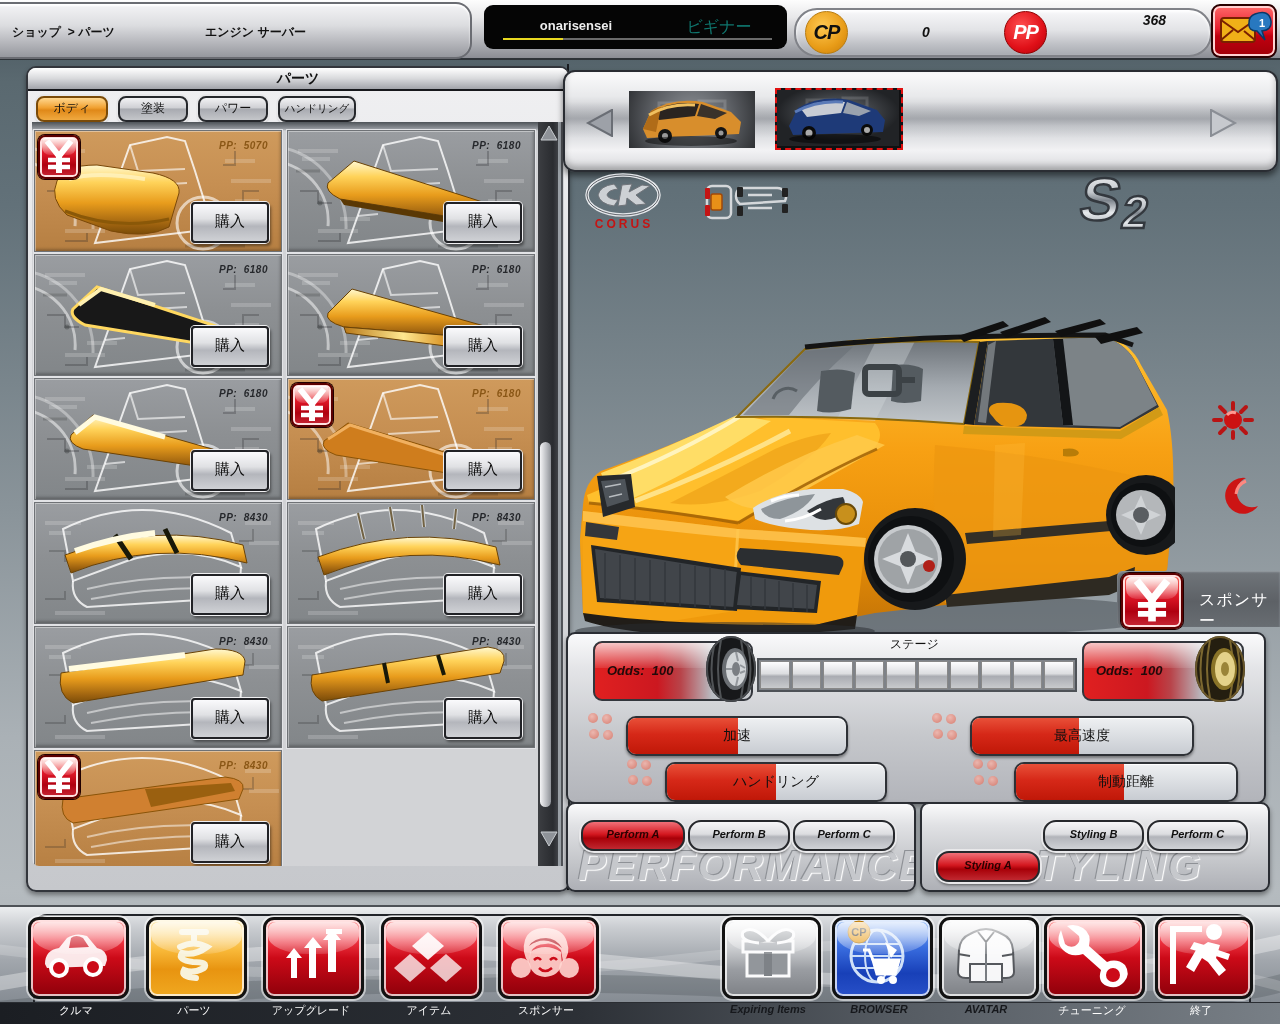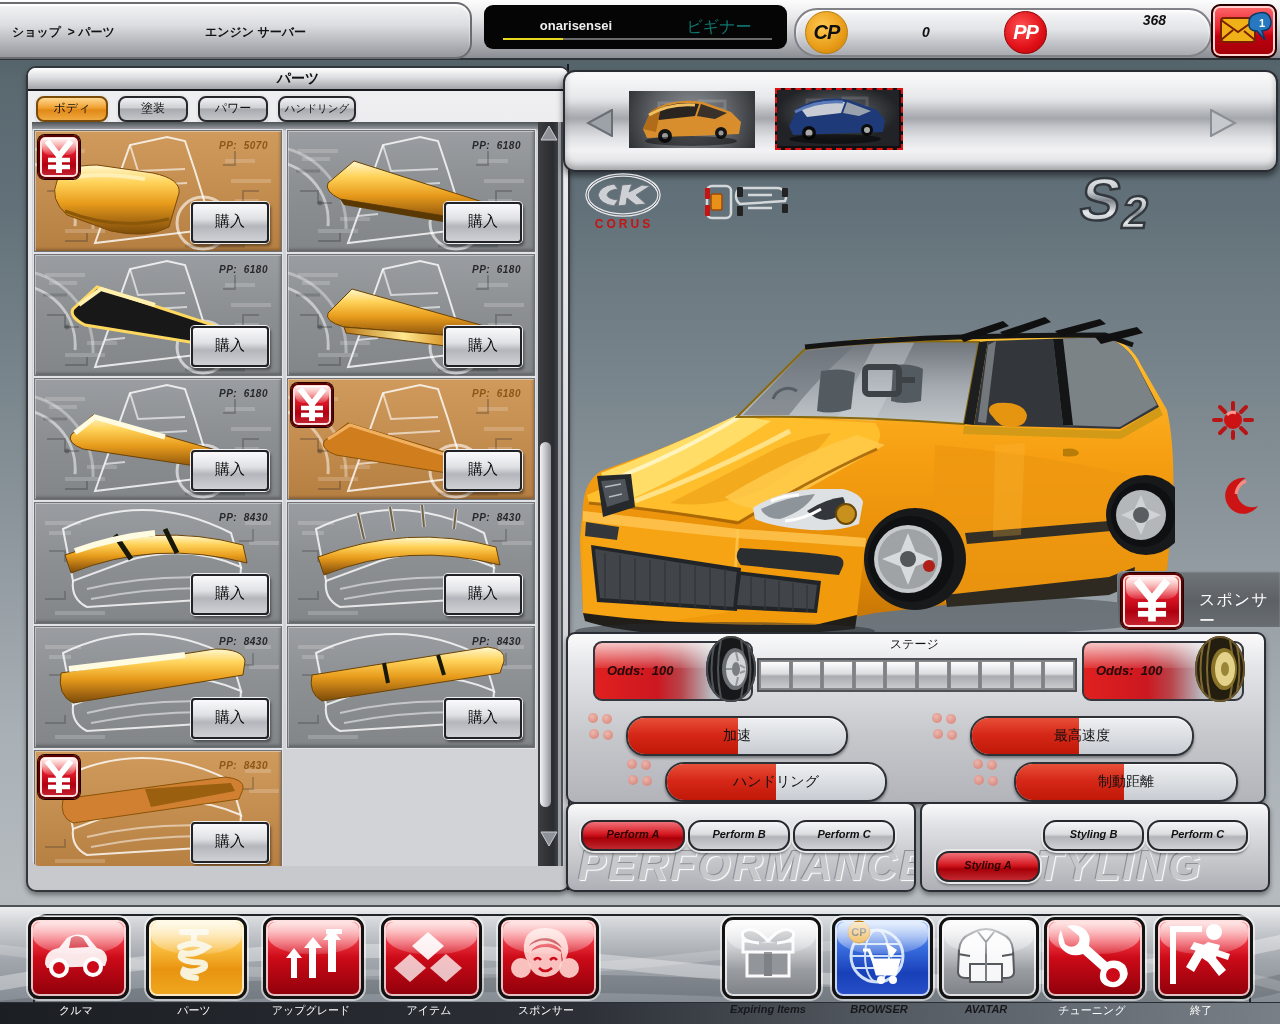--- a/index.html
+++ b/index.html
@@ -84,21 +84,21 @@
 #stats{left:566px;top:632px;width:696px;height:168px;border-radius:9px;
   background:linear-gradient(180deg,#fafafb 0%,#e4e5e8 20%,#c6c8cc 60%,#b2b4ba 100%);
   border:2px solid #2a2d33;box-shadow:0 3px 5px rgba(0,0,0,.4);}
 #stage{left:890px;top:636px;font-size:12px;color:#101010;}
 #segbar{left:757px;top:658px;width:316px;height:30px;background:#7e8288;border:2px solid #4e5257;display:flex;}
 #segbar i{flex:1;margin:1px;background:linear-gradient(180deg,#fdfdfe 0%,#dcdde0 45%,#aaacb2 55%,#c8cacd 100%);border:1px solid #888;}
 .odds{border-radius:9px;border:2px solid #33363c;overflow:hidden;
   background:linear-gradient(90deg,#e02020 0%,#cc1820 40%,#b8444a 55%,#b8bcc2 75%,#c6c9cd 100%);}
 .odds .gloss{position:absolute;left:0;top:0;width:100%;height:45%;background:linear-gradient(180deg,rgba(255,255,255,.75),rgba(255,255,255,.1));border-radius:7px 7px 0 0;}
 .odds .t{position:absolute;left:12px;top:20px;font-size:13px;font-weight:bold;font-style:italic;color:#200a0a;}
-.statbar{position:absolute;height:36px;border-radius:19px;border:2px solid #2e3136;background:linear-gradient(180deg,#eef0f2,#c8ccd2);overflow:hidden;box-shadow:0 2px 3px rgba(0,0,0,.4),inset 0 1px 1px #fff;}
+.statbar{position:absolute;height:36px;border-radius:10px;border:2px solid #2e3136;background:linear-gradient(180deg,#eef0f2,#c8ccd2);overflow:hidden;box-shadow:0 2px 3px rgba(0,0,0,.4),inset 0 1px 1px #fff;}
 .statbar .fill{position:absolute;left:0;top:0;height:100%;background:linear-gradient(180deg,#e85038 0%,#d62818 45%,#c01808 100%);}
 .statbar .lab{position:absolute;width:100%;text-align:center;top:9px;font-size:14px;color:#101010;}
 .paws{position:absolute;width:30px;height:36px;}
 .paw{position:absolute;width:10px;height:10px;border-radius:50%;background:radial-gradient(circle at 40% 35%,#f2b4aa,#d87060);opacity:.85;}
 
 .bigpanel{position:absolute;top:802px;width:346px;height:86px;border-radius:9px;
   background:linear-gradient(180deg,#fafafb 0%,#e0e1e4 25%,#c2c4c8 70%,#aeb0b6 100%);
   border:2px solid #2a2d33;overflow:hidden;box-shadow:0 3px 5px rgba(0,0,0,.4);}
 .bigpanel .emboss{position:absolute;left:10px;top:38px;font-size:42px;font-weight:bold;font-style:italic;letter-spacing:2px;
   color:#c6c8cc;text-shadow:-1px -1px 0 #8e9196,1px 1px 1px #ffffff;}

